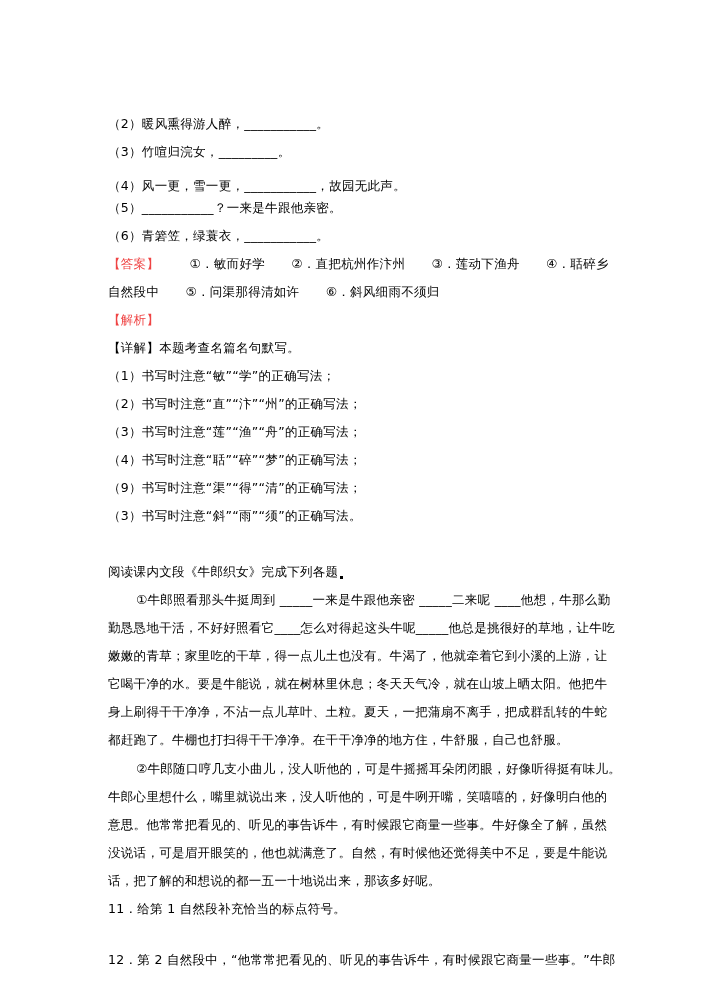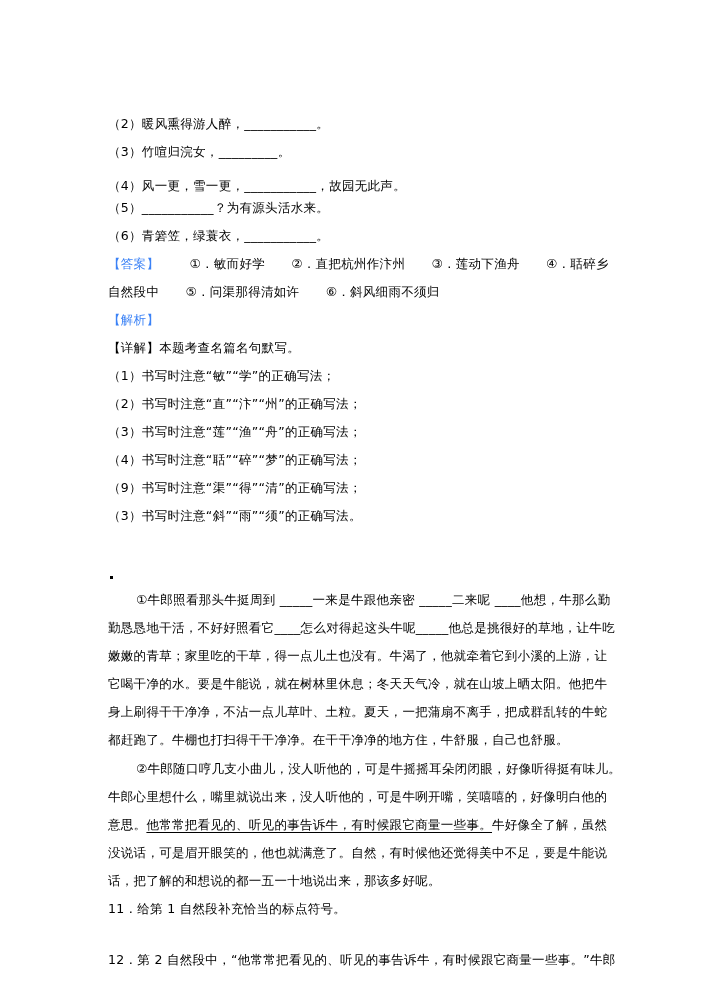--- a/index.html
+++ b/index.html
@@ -1,40 +1,40 @@
 <!DOCTYPE html>
 <html><head>
 <meta charset="utf-8">
 <style>
   html, body { margin: 0; padding: 0; background: #ffffff; }
   body { width: 712px; height: 1006px; position: relative; overflow: hidden;
          font-family: "DejaVu Sans", "Liberation Sans", sans-serif; color: #000; }
   .page { position: absolute; left: 108px; top: 0; width: 500px; }
   .line { position: absolute; left: 0; height: 20px; line-height: 20px; font-size: 12.5px; white-space: nowrap; letter-spacing: 0.3px; margin-top: 24px; }
-  .blue { color: #3b82f6; }
-  .ul { text-decoration: underline; text-underline-offset: 3px; }
+  .blue { color: #ef4444; }
+  .ul { text-underline-offset: 3px; }
   .gap { display: inline-block; }
   .dot { display: inline-block; width: 3px; height: 3px; background: #000; vertical-align: -3px; margin-left: 2px; }
 </style>
 </head>
 <body>
 
 <div class="page">
 
   <div class="line" style="top:90px">
     <span>（2）</span><span>暖风熏得游人醉，</span><span>___________</span><span>。</span>
   </div>
   <div class="line" style="top:118px">
     <span>（3）</span><span>竹喧归浣女，</span><span>_________</span><span>。</span>
   </div>
   <div class="line" style="top:152px">
     <span>（4）</span><span>风一更，雪一更，</span><span>___________</span><span>，故园无此声。</span>
   </div>
   <div class="line" style="top:174px">
-    <span>（5）</span><span></span><span>___________</span><span>？为有源头活水来。</span>
+    <span>（5）</span><span></span><span>___________</span><span>？一来是牛跟他亲密。</span>
   </div>
   <div class="line" style="top:202px">
     <span>（6）</span><span>青箬笠，绿蓑衣，</span><span>___________</span><span>。</span>
   </div>
 
   <div class="line" style="top:230px">
     <span class="blue">【答案】</span>
     <span class="gap" style="width:26px"></span><span>①．敏而好学</span>
     <span class="gap" style="width:22px"></span><span>②．直把杭州作汴州</span>
     <span class="gap" style="width:22px"></span><span>③．莲动下渔舟</span>
@@ -51,21 +51,21 @@
     <span>【详解】</span><span>本题考查名篇名句默写。</span>
   </div>
   <div class="line" style="top:342px">（1）书写时注意“敏”“学”的正确写法；</div>
   <div class="line" style="top:370px">（2）书写时注意“直”“汴”“州”的正确写法；</div>
   <div class="line" style="top:398px">（3）书写时注意“莲”“渔”“舟”的正确写法；</div>
   <div class="line" style="top:426px">（4）书写时注意“聒”“碎”“梦”的正确写法；</div>
   <div class="line" style="top:454px">（9）书写时注意“渠”“得”“清”的正确写法；</div>
   <div class="line" style="top:482px">（3）书写时注意“斜”“雨”“须”的正确写法。</div>
 
   <div class="line" style="top:538px">
-    <span class="dot"></span>
+    <span>阅读课内文段《牛郎织女》完成下列各题</span><span class="dot"></span>
   </div>
   <div class="line" style="top:566px; left:28px">①牛郎照看那头牛挺周到 _____一来是牛跟他亲密 _____二来呢 ____他想，牛那么勤</div>
   <div class="line" style="top:594px">勤恳恳地干活，不好好照看它____怎么对得起这头牛呢_____他总是挑很好的草地，让牛吃</div>
   <div class="line" style="top:622px">嫩嫩的青草；家里吃的干草，得一点儿土也没有。牛渴了，他就牵着它到小溪的上游，让</div>
   <div class="line" style="top:650px">它喝干净的水。要是牛能说，就在树林里休息；冬天天气冷，就在山坡上晒太阳。他把牛</div>
   <div class="line" style="top:678px">身上刷得干干净净，不沾一点儿草叶、土粒。夏天，一把蒲扇不离手，把成群乱转的牛蛇</div>
   <div class="line" style="top:706px">都赶跑了。牛棚也打扫得干干净净。在干干净净的地方住，牛舒服，自己也舒服。</div>
 
   <div class="line" style="top:735px; left:28px">②牛郎随口哼几支小曲儿，没人听他的，可是牛摇摇耳朵闭闭眼，好像听得挺有味儿。</div>
   <div class="line" style="top:763px">牛郎心里想什么，嘴里就说出来，没人听他的，可是牛咧开嘴，笑嘻嘻的，好像明白他的</div>

